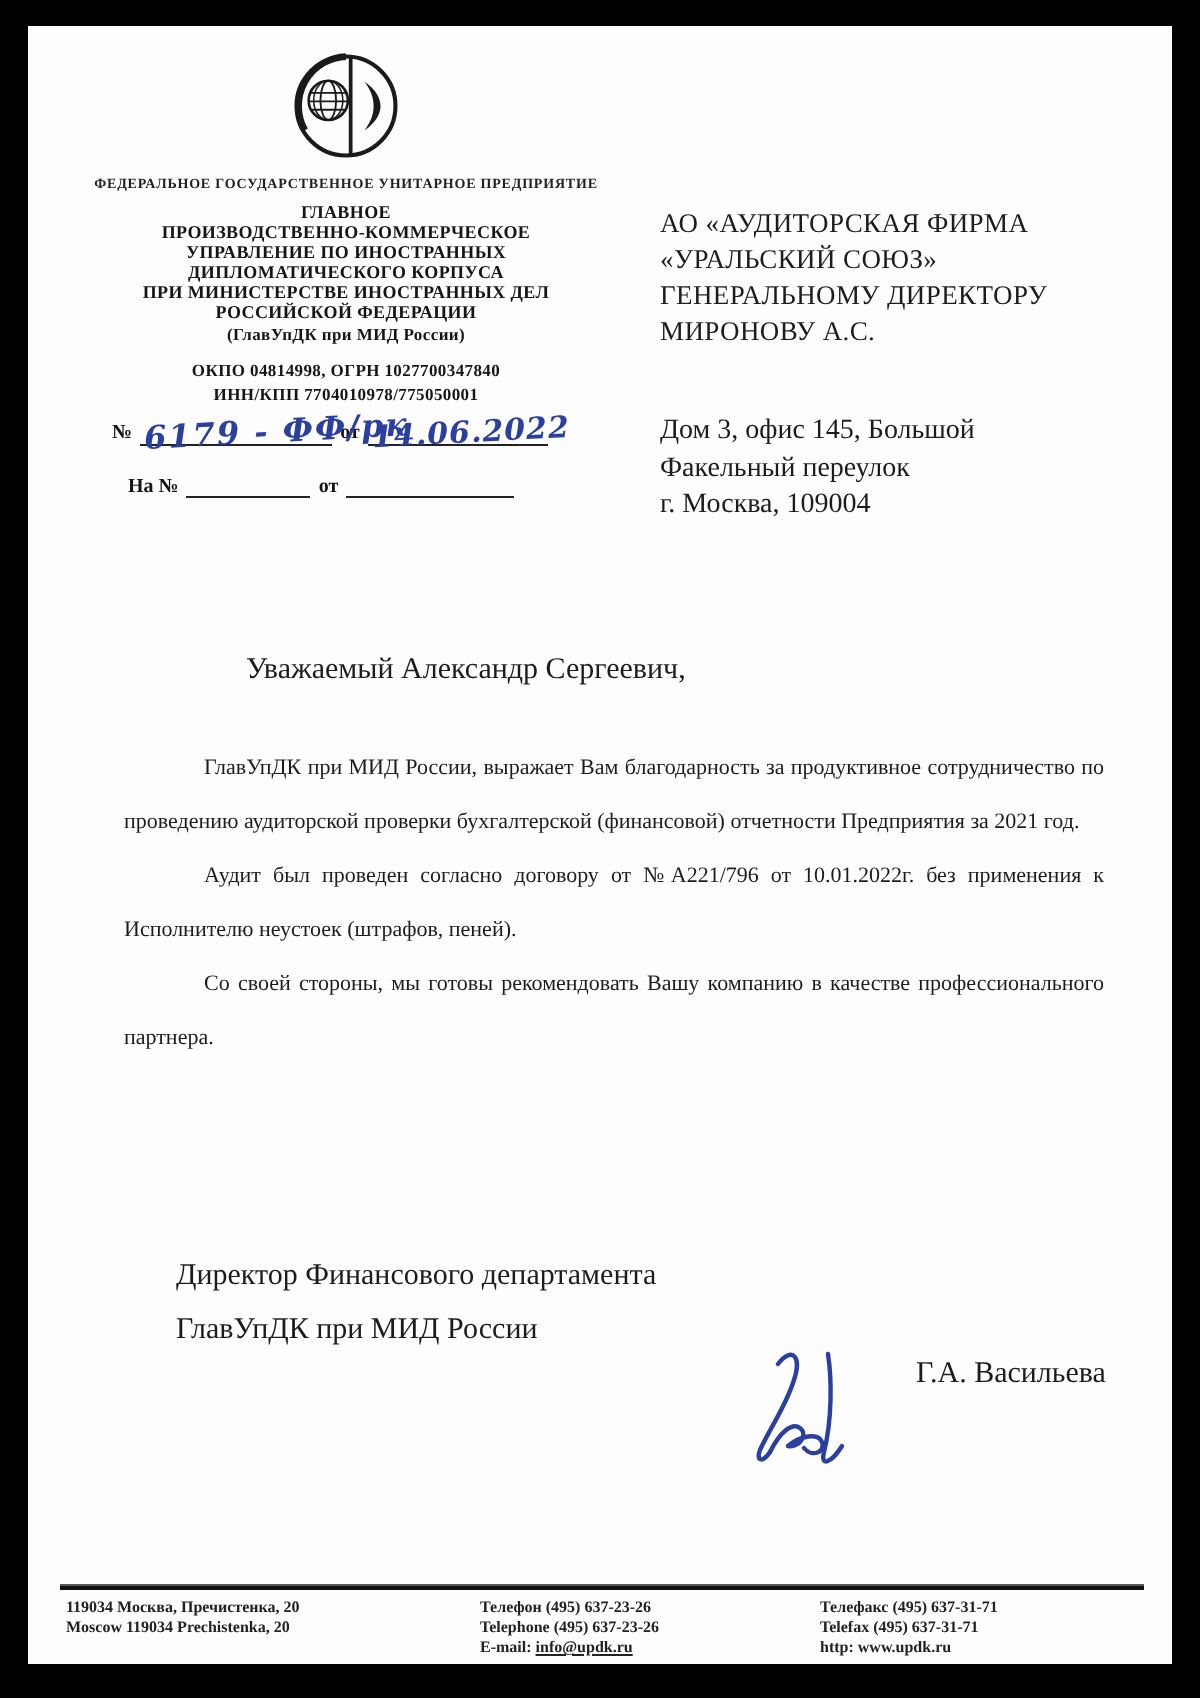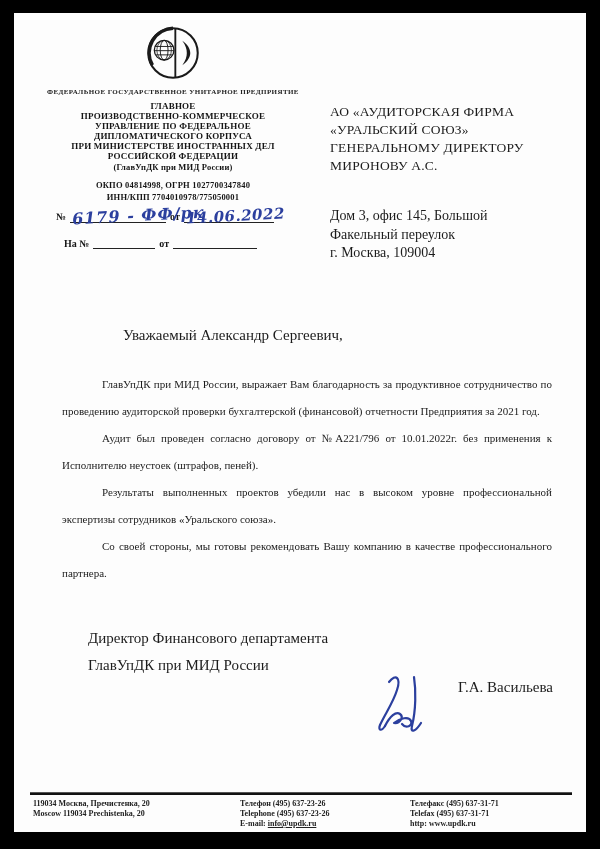--- a/index.html
+++ b/index.html
@@ -114,21 +114,21 @@
         <line x1="10" y1="27.5" x2="31" y2="27.5" stroke="#1a1a1a" stroke-width="1"></line>
         <line x1="11.5" y1="32" x2="29.5" y2="32" stroke="#1a1a1a" stroke-width="1"></line>
         <path d="M 40 17 C 46 21 48.5 26 48.5 30 C 48.5 34 46 39 40 43 C 43.6 38 44.8 34 44.8 30 C 44.8 26 43.6 22 40 17 Z" fill="#1a1a1a"></path>
       </svg>
 
       <div class="lh-fgup">ФЕДЕРАЛЬНОЕ ГОСУДАРСТВЕННОЕ УНИТАРНОЕ ПРЕДПРИЯТИЕ</div>
 
       <div class="lh-org">
         <div>ГЛАВНОЕ</div>
         <div>ПРОИЗВОДСТВЕННО-КОММЕРЧЕСКОЕ</div>
-        <div>УПРАВЛЕНИЕ ПО ФЕДЕРАЛЬНОЕ</div>
+        <div>УПРАВЛЕНИЕ ПО ИНОСТРАННЫХ</div>
         <div>ДИПЛОМАТИЧЕСКОГО КОРПУСА</div>
         <div>ПРИ МИНИСТЕРСТВЕ ИНОСТРАННЫХ ДЕЛ</div>
         <div>РОССИЙСКОЙ ФЕДЕРАЦИИ</div>
         <div class="paren">(ГлавУпДК при МИД России)</div>
       </div>
 
       <div class="lh-reg">
         <div>ОКПО 04814998, ОГРН 1027700347840</div>
         <div>ИНН/КПП 7704010978/775050001</div>
       </div>
@@ -163,21 +163,20 @@
       <div>Дом 3, офис 145, Большой</div>
       <div>Факельный переулок</div>
       <div>г. Москва, 109004</div>
     </div>
 
     <div class="greeting">Уважаемый Александр Сергеевич,</div>
 
     <div class="body-text">
       <p>ГлавУпДК при МИД России,  выражает Вам благодарность за продуктивное сотрудничество по проведению аудиторской проверки бухгалтерской (финансовой) отчетности Предприятия за 2021 год.</p>
       <p>Аудит был проведен согласно договору от №А221/796 от 10.01.2022г. без применения к Исполнителю неустоек (штрафов, пеней).</p>
-      <p>Результаты выполненных  проектов убедили нас в высоком уровне профессиональной экспертизы сотрудников  «Уральского союза».</p>
       <p>Со своей стороны, мы готовы рекомендовать Вашу компанию в качестве профессионального партнера.</p>
     </div>
 
     <div class="sign-title">
       <div>Директор Финансового департамента</div>
       <div>ГлавУпДК при МИД России</div>
     </div>
 
     <svg class="signature-svg" width="64" height="80" viewBox="0 0 60 80">
       <g fill="none" stroke="#2b3f9e" stroke-width="2.2" stroke-linecap="round" stroke-linejoin="round">

